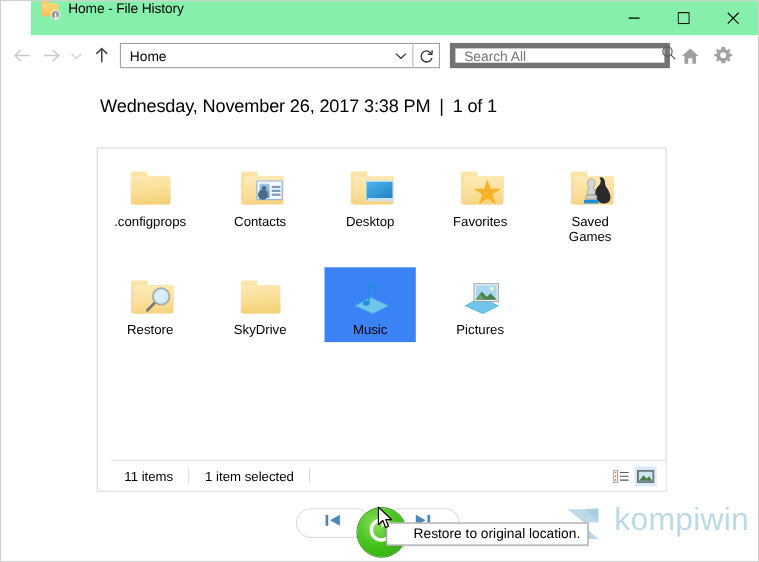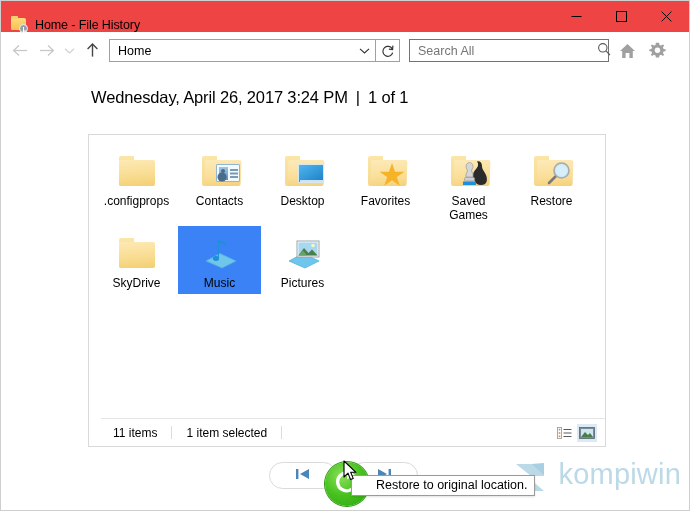--- a/index.html
+++ b/index.html
@@ -15,22 +15,23 @@
     width: 690px; height: 511px;
     background: #ffffff;
     border: 1px solid #cfcfcf;
   }
 
   
   .titlebar {
     position: relative;
     height: 31px;
     display: flex;
-    align-items: flex-end;
-    background: #ef4444;
+    align-items: flex-start;
+    background: #86efac;
+    margin-left: 27px;
   }
   .title-icon {
     position: relative;
     width: 16px; height: 16px;
     margin-left: 10px; margin-right: 8px;
     flex: 0 0 auto;
   }
   .folder-mini {
     position: absolute; left: 0; top: 2px;
     width: 15px; height: 12px;
@@ -104,21 +105,21 @@
   }
   .refresh-box {
     width: 24px; height: 23px;
     border: 1px solid #a0a0a0;
     border-left: none;
     background: #fff;
     display: flex; align-items: center; justify-content: center;
   }
   .search-box {
     width: 200px; height: 23px;
-    border: 1px solid #737373;
+    border: 5px solid #737373;
     background: #fff;
     margin-left: 9px;
     display: flex; align-items: center;
     padding: 0 6px 0 8px;
     gap: 18px;
   }
   .search-box input {
     border: none; outline: none;
     flex: 1 1 auto;
     font-family: "Liberation Sans", sans-serif;
@@ -147,20 +148,21 @@
   .panel {
     position: absolute;
     left: 87px; top: 133px;
     width: 518px; height: 313px;
     border: 1px solid #d9d9d9;
     background: #fff;
   }
   .grid {
     display: flex; flex-wrap: wrap;
     padding: 9px 0 0 6px;
+    gap: 17px;
   }
   .cell {
     width: 83px;
     padding: 5px 0 4px 0;
     display: flex; flex-direction: column; align-items: center;
     cursor: default;
   }
   .cell.selected { background: #3b82f6; }
   .ico {
     position: relative;
@@ -411,21 +413,21 @@
     </div>
     <div class="tool-icon">
       <svg width="17" height="17" viewBox="0 0 17 17">
         <path d="M8.5 0.8 L10.1 0.8 L10.5 2.9 L12.1 3.6 L13.9 2.4 L15.1 3.6 L13.9 5.4 L14.6 7 L16.7 7.4 L16.7 9 L14.6 9.4 L13.9 11 L15.1 12.8 L13.9 14 L12.1 12.8 L10.5 13.5 L10.1 15.6 L8.5 15.6 L6.9 15.6 L6.5 13.5 L4.9 12.8 L3.1 14 L1.9 12.8 L3.1 11 L2.4 9.4 L0.3 9 L0.3 7.4 L2.4 7 L3.1 5.4 L1.9 3.6 L3.1 2.4 L4.9 3.6 L6.5 2.9 L6.9 0.8 Z" fill="#a0a0a0"></path>
         <circle cx="8.5" cy="8.2" r="2.7" fill="#ffffff"></circle>
       </svg>
     </div>
   </div>
 
   <div class="date-header">
-    <span>Wednesday, April 26, 2017 3:24 PM</span><span class="date-sep">|</span><span>1 of 1</span>
+    <span>Wednesday, November 26, 2017 3:38 PM</span><span class="date-sep">|</span><span>1 of 1</span>
   </div>
 
   <div class="panel">
     <div class="grid">
 
       <div class="cell">
         <div class="ico">
           <div class="folder">
               <div class="back"></div>
               <div class="front"></div>

